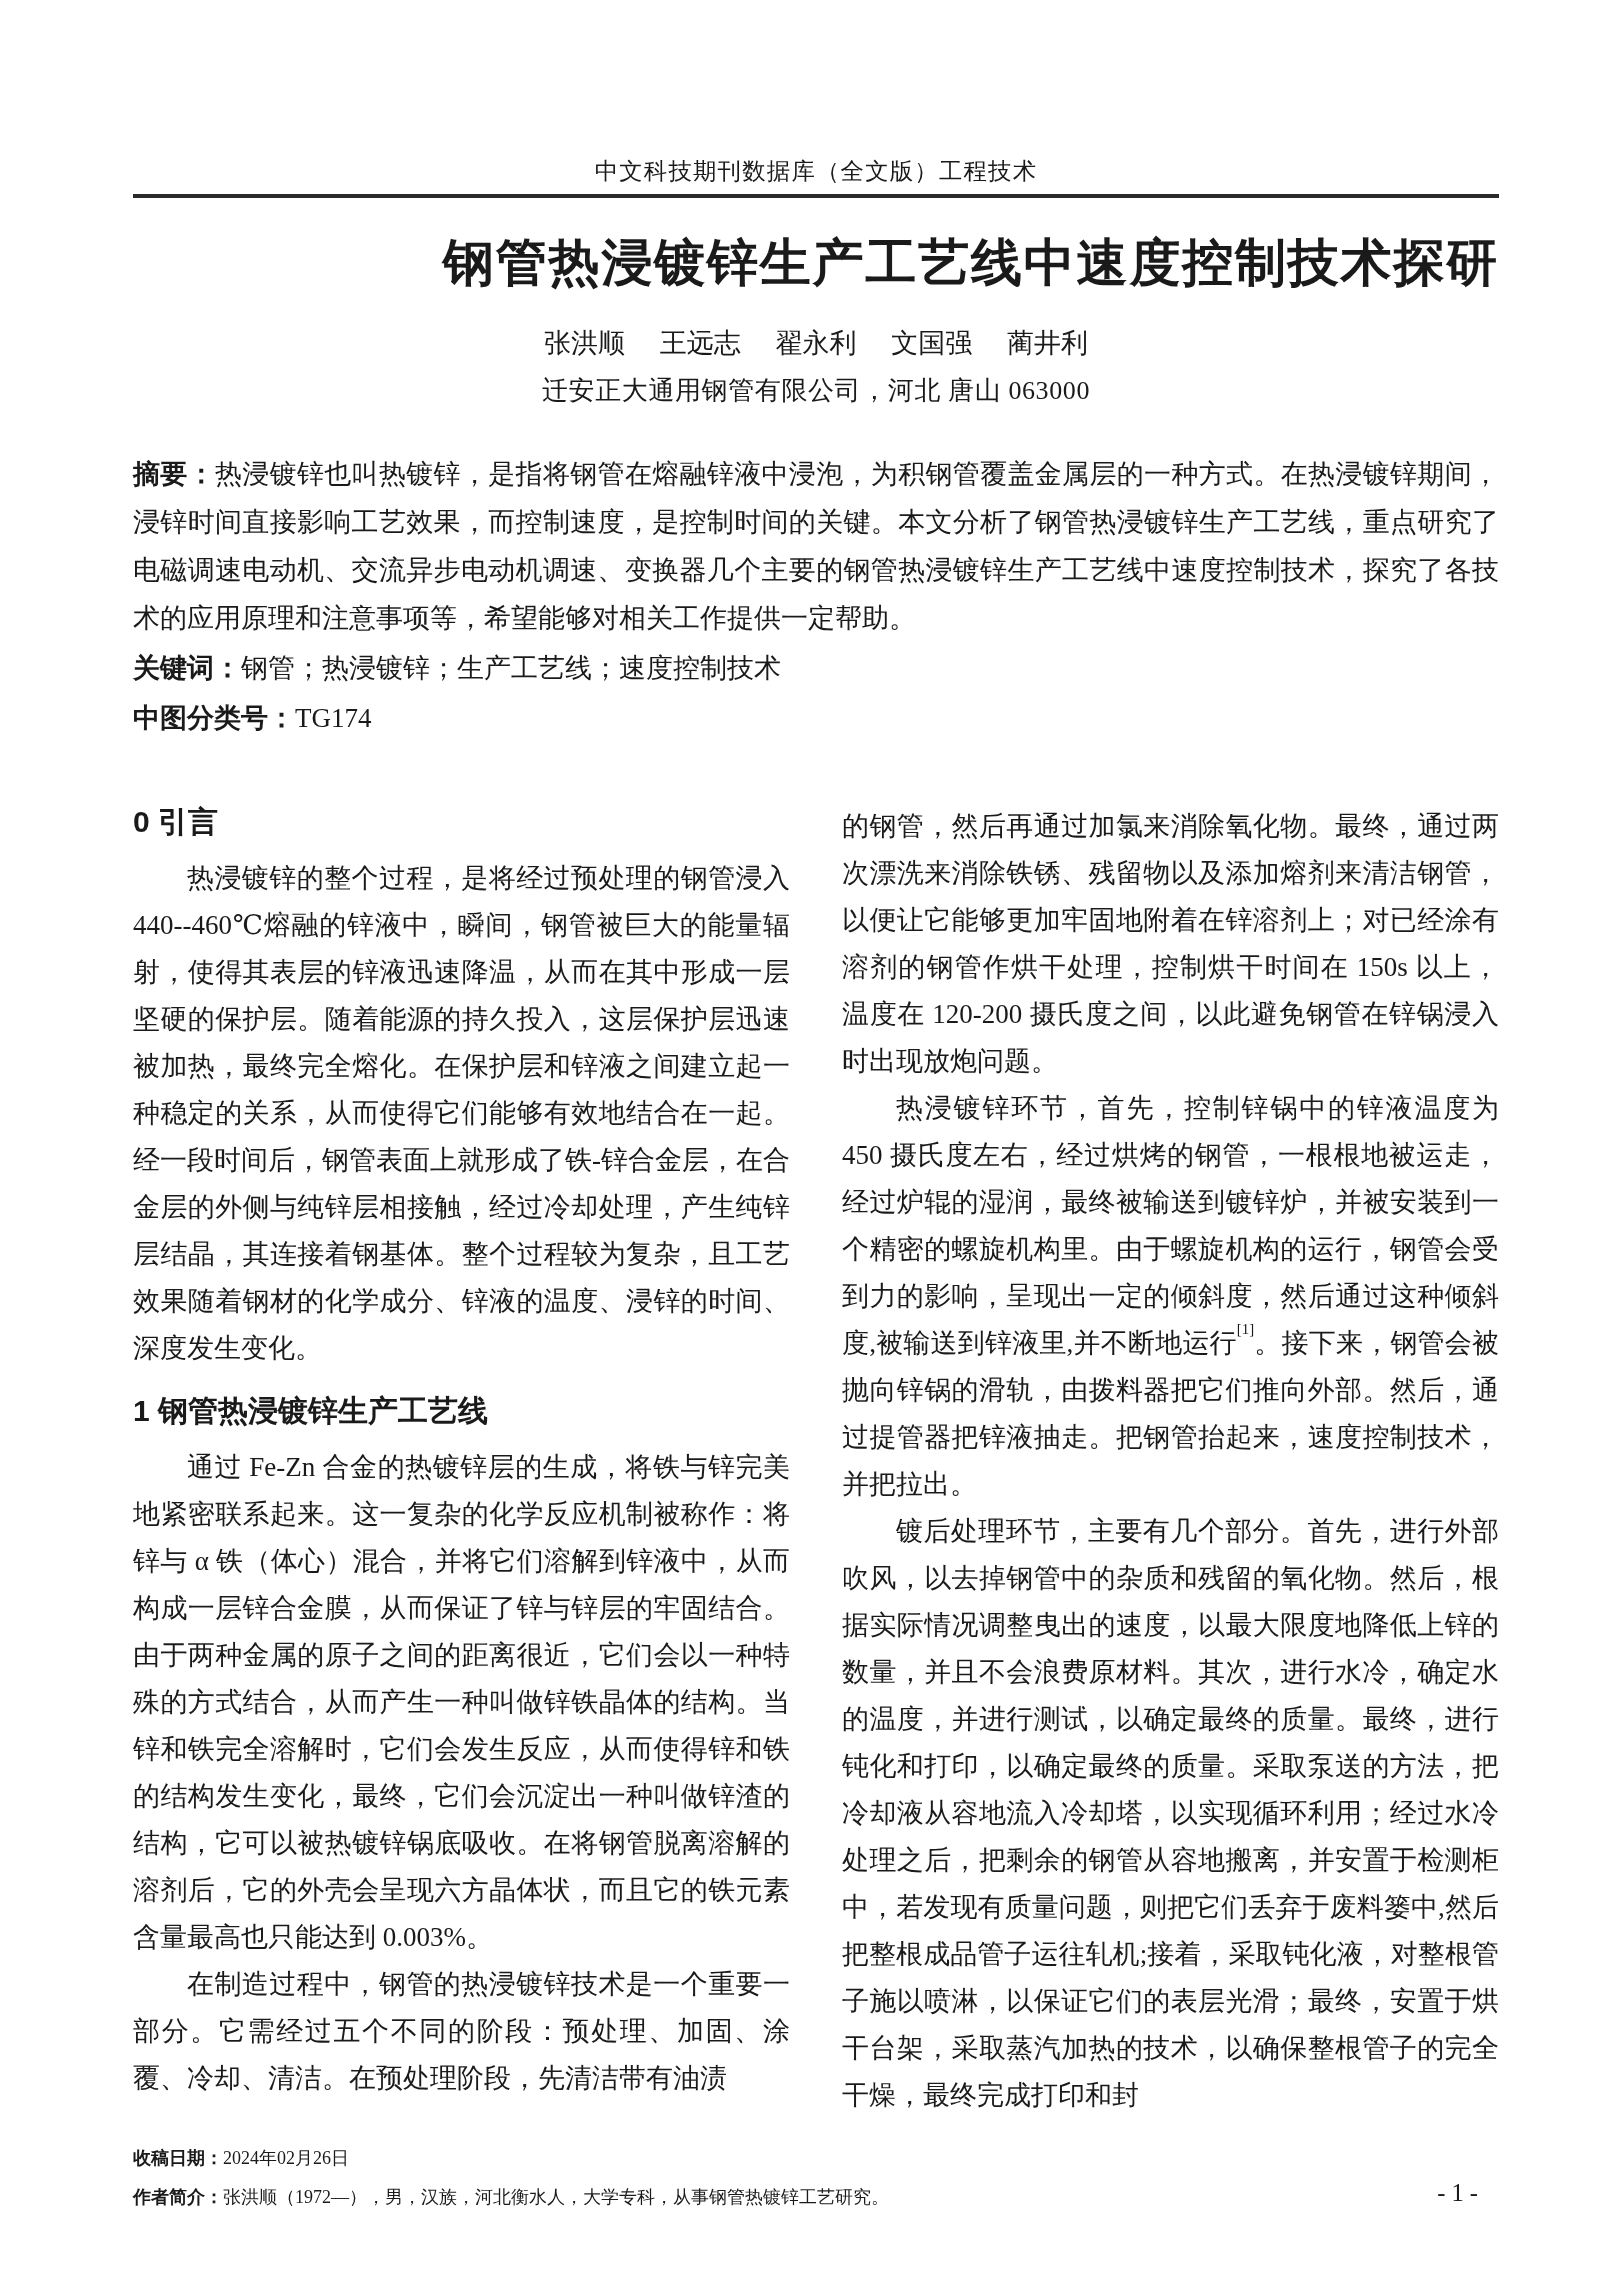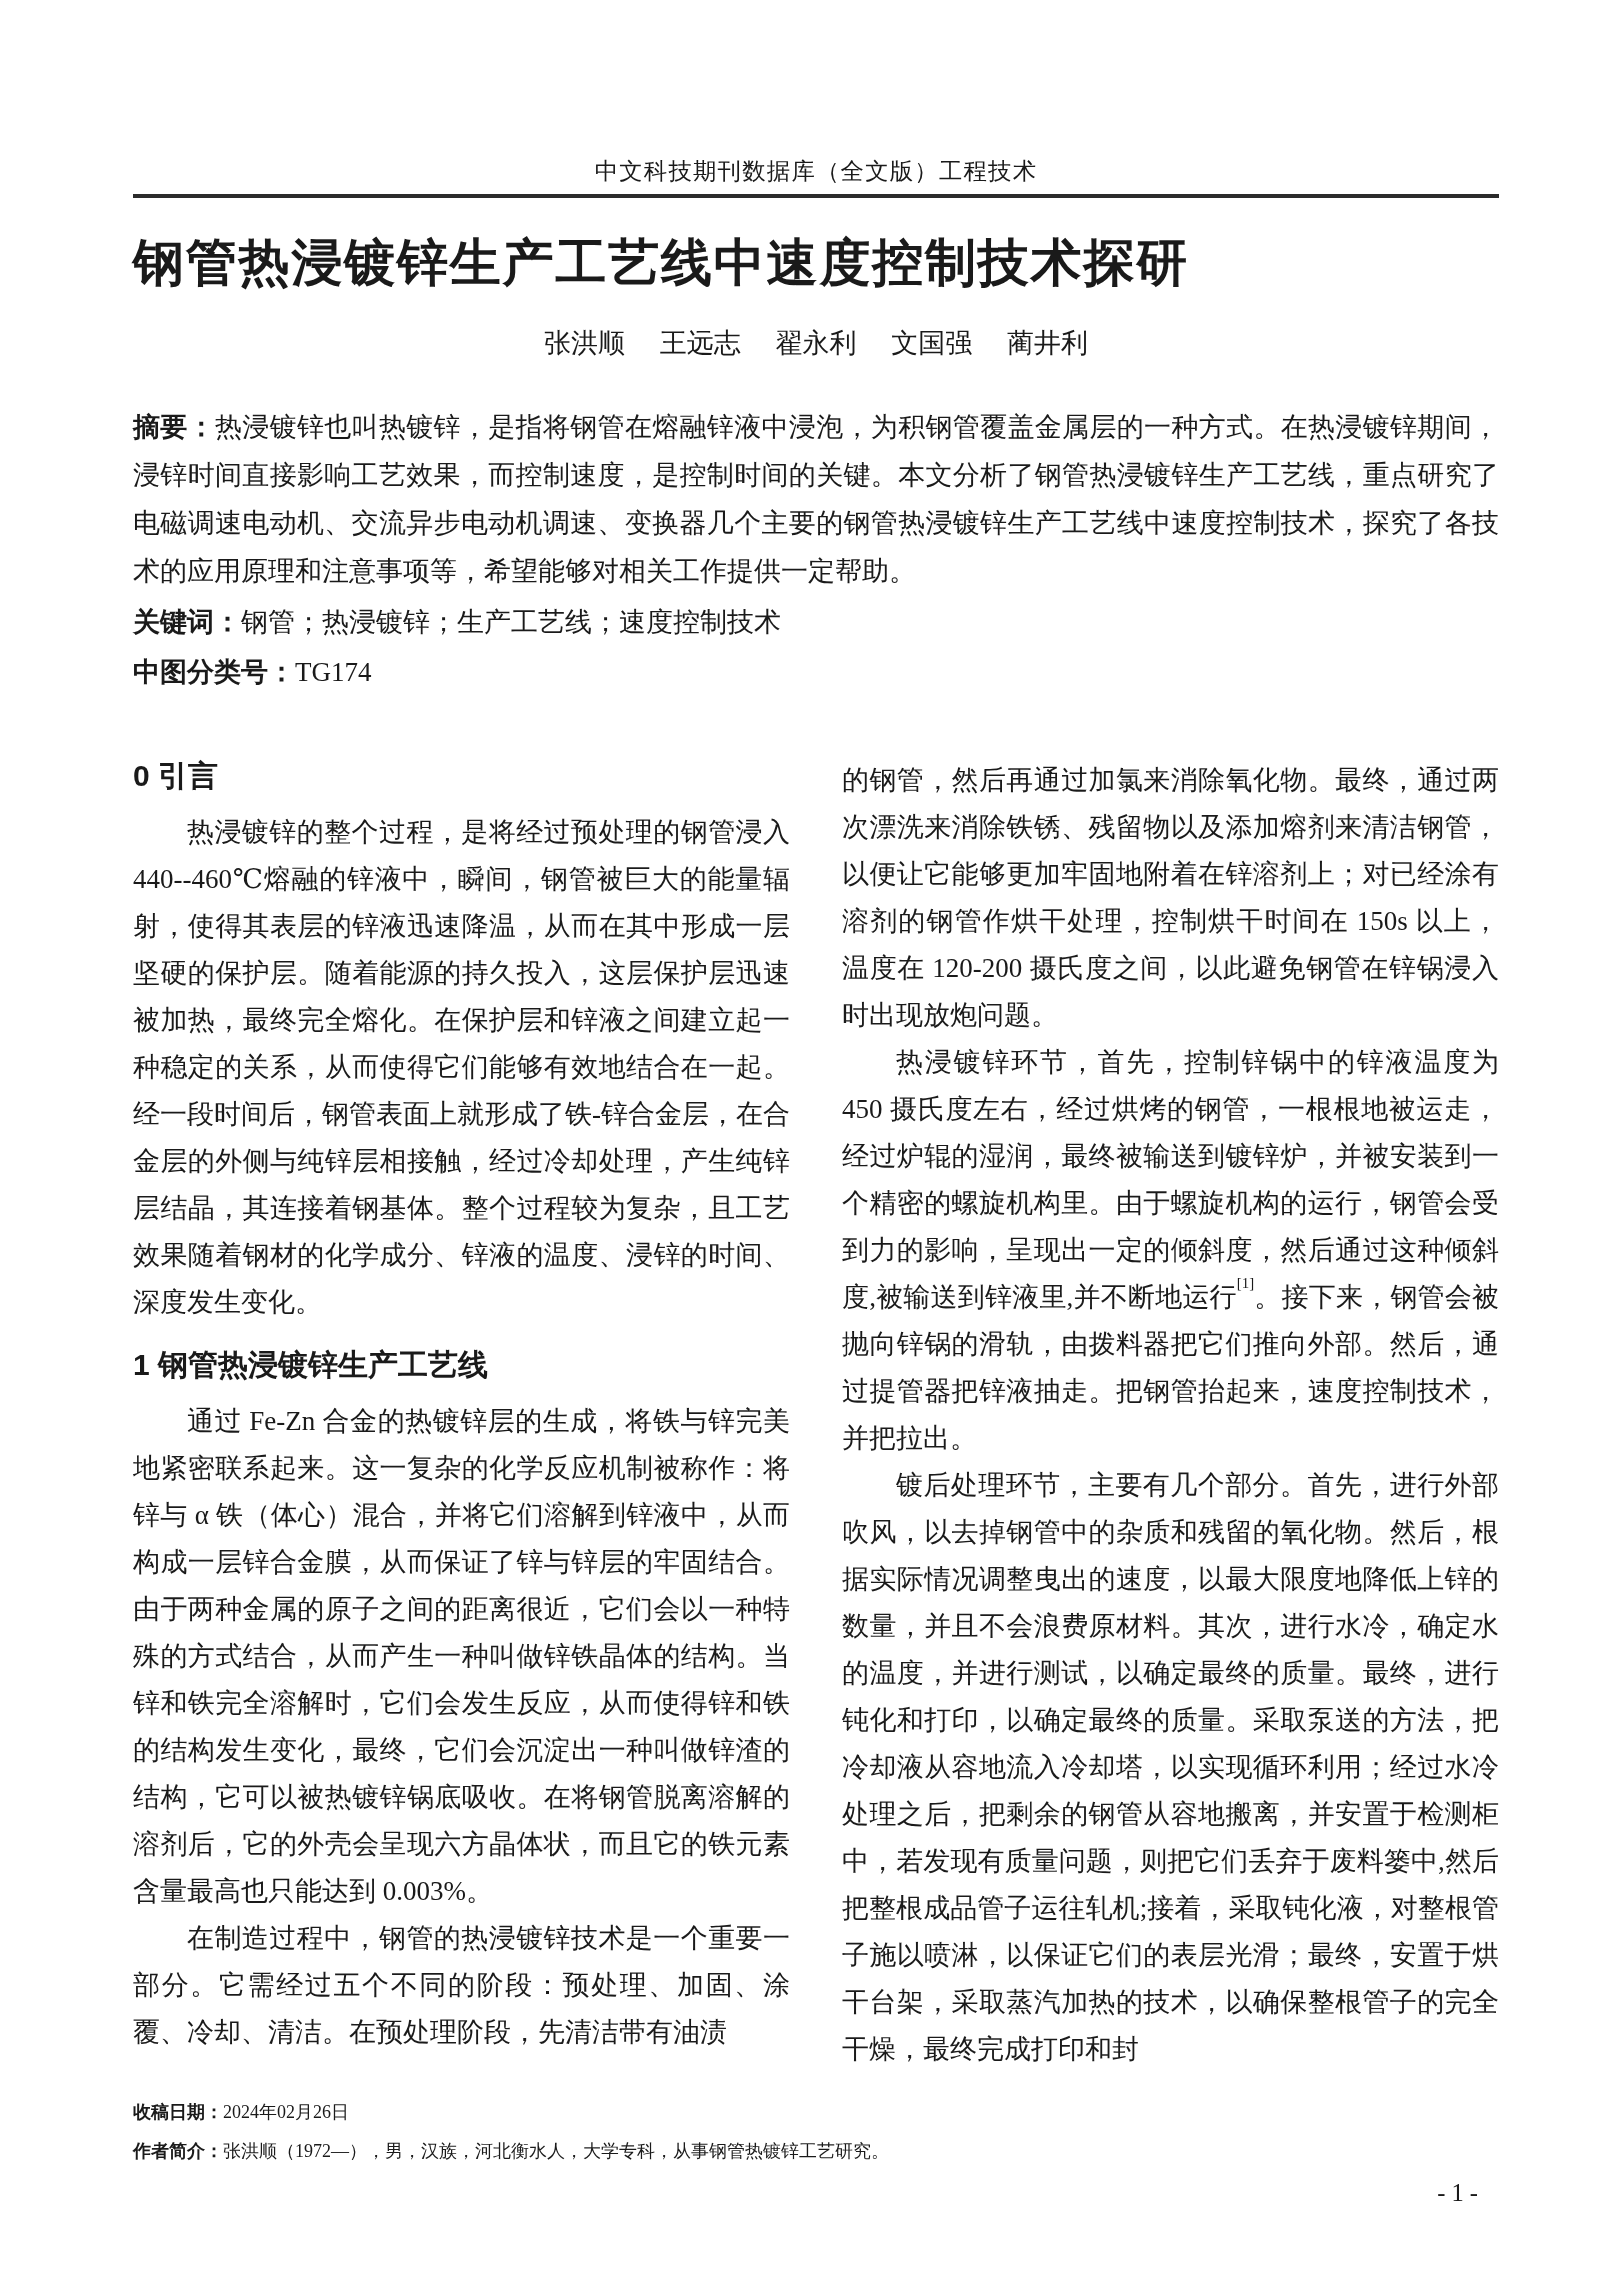--- a/index.html
+++ b/index.html
@@ -29,21 +29,21 @@
     letter-spacing: 1.2px;
   }
   .header-rule {
     margin-top: 9.3px;
     border-top: 4.1px solid #2b2b2b;
     height: 0;
   }
   
   .article-title {
     margin-top: 34px;
-    text-align: left;
+    text-align: right;
     font-size: 51px;
     line-height: 61px;
     font-weight: 900;
     font-family: "Liberation Sans", "DejaVu Sans", sans-serif;
     letter-spacing: 1.8px;
   }
   .authors {
     margin-top: 34px;
     text-align: center;
     font-size: 27px;
@@ -130,20 +130,21 @@
     <h1 class="article-title">钢管热浸镀锌生产工艺线中速度控制技术探研</h1>
 
     <div class="authors">
       <span class="author">张洪顺</span>
       <span class="author">王远志</span>
       <span class="author">翟永利</span>
       <span class="author">文国强</span>
       <span class="author">蔺井利</span>
     </div>
 
+    <div class="affiliation">迁安正大通用钢管有限公司，河北 唐山 063000</div>
 
     <div class="meta">
       <div class="meta-row">
         <span class="label">摘要：</span><span>热浸镀锌也叫热镀锌，是指将钢管在熔融锌液中浸泡，为积钢管覆盖金属层的一种方式。在热浸镀锌期间，浸锌时间直接影响工艺效果，而控制速度，是控制时间的关键。本文分析了钢管热浸镀锌生产工艺线，重点研究了电磁调速电动机、交流异步电动机调速、变换器几个主要的钢管热浸镀锌生产工艺线中速度控制技术，探究了各技术的应用原理和注意事项等，希望能够对相关工作提供一定帮助。</span>
       </div>
       <div class="meta-row">
         <span class="label">关键词：</span><span>钢管；热浸镀锌；生产工艺线；速度控制技术</span>
       </div>
       <div class="meta-row">
         <span class="label">中图分类号：</span><span>TG174</span>

